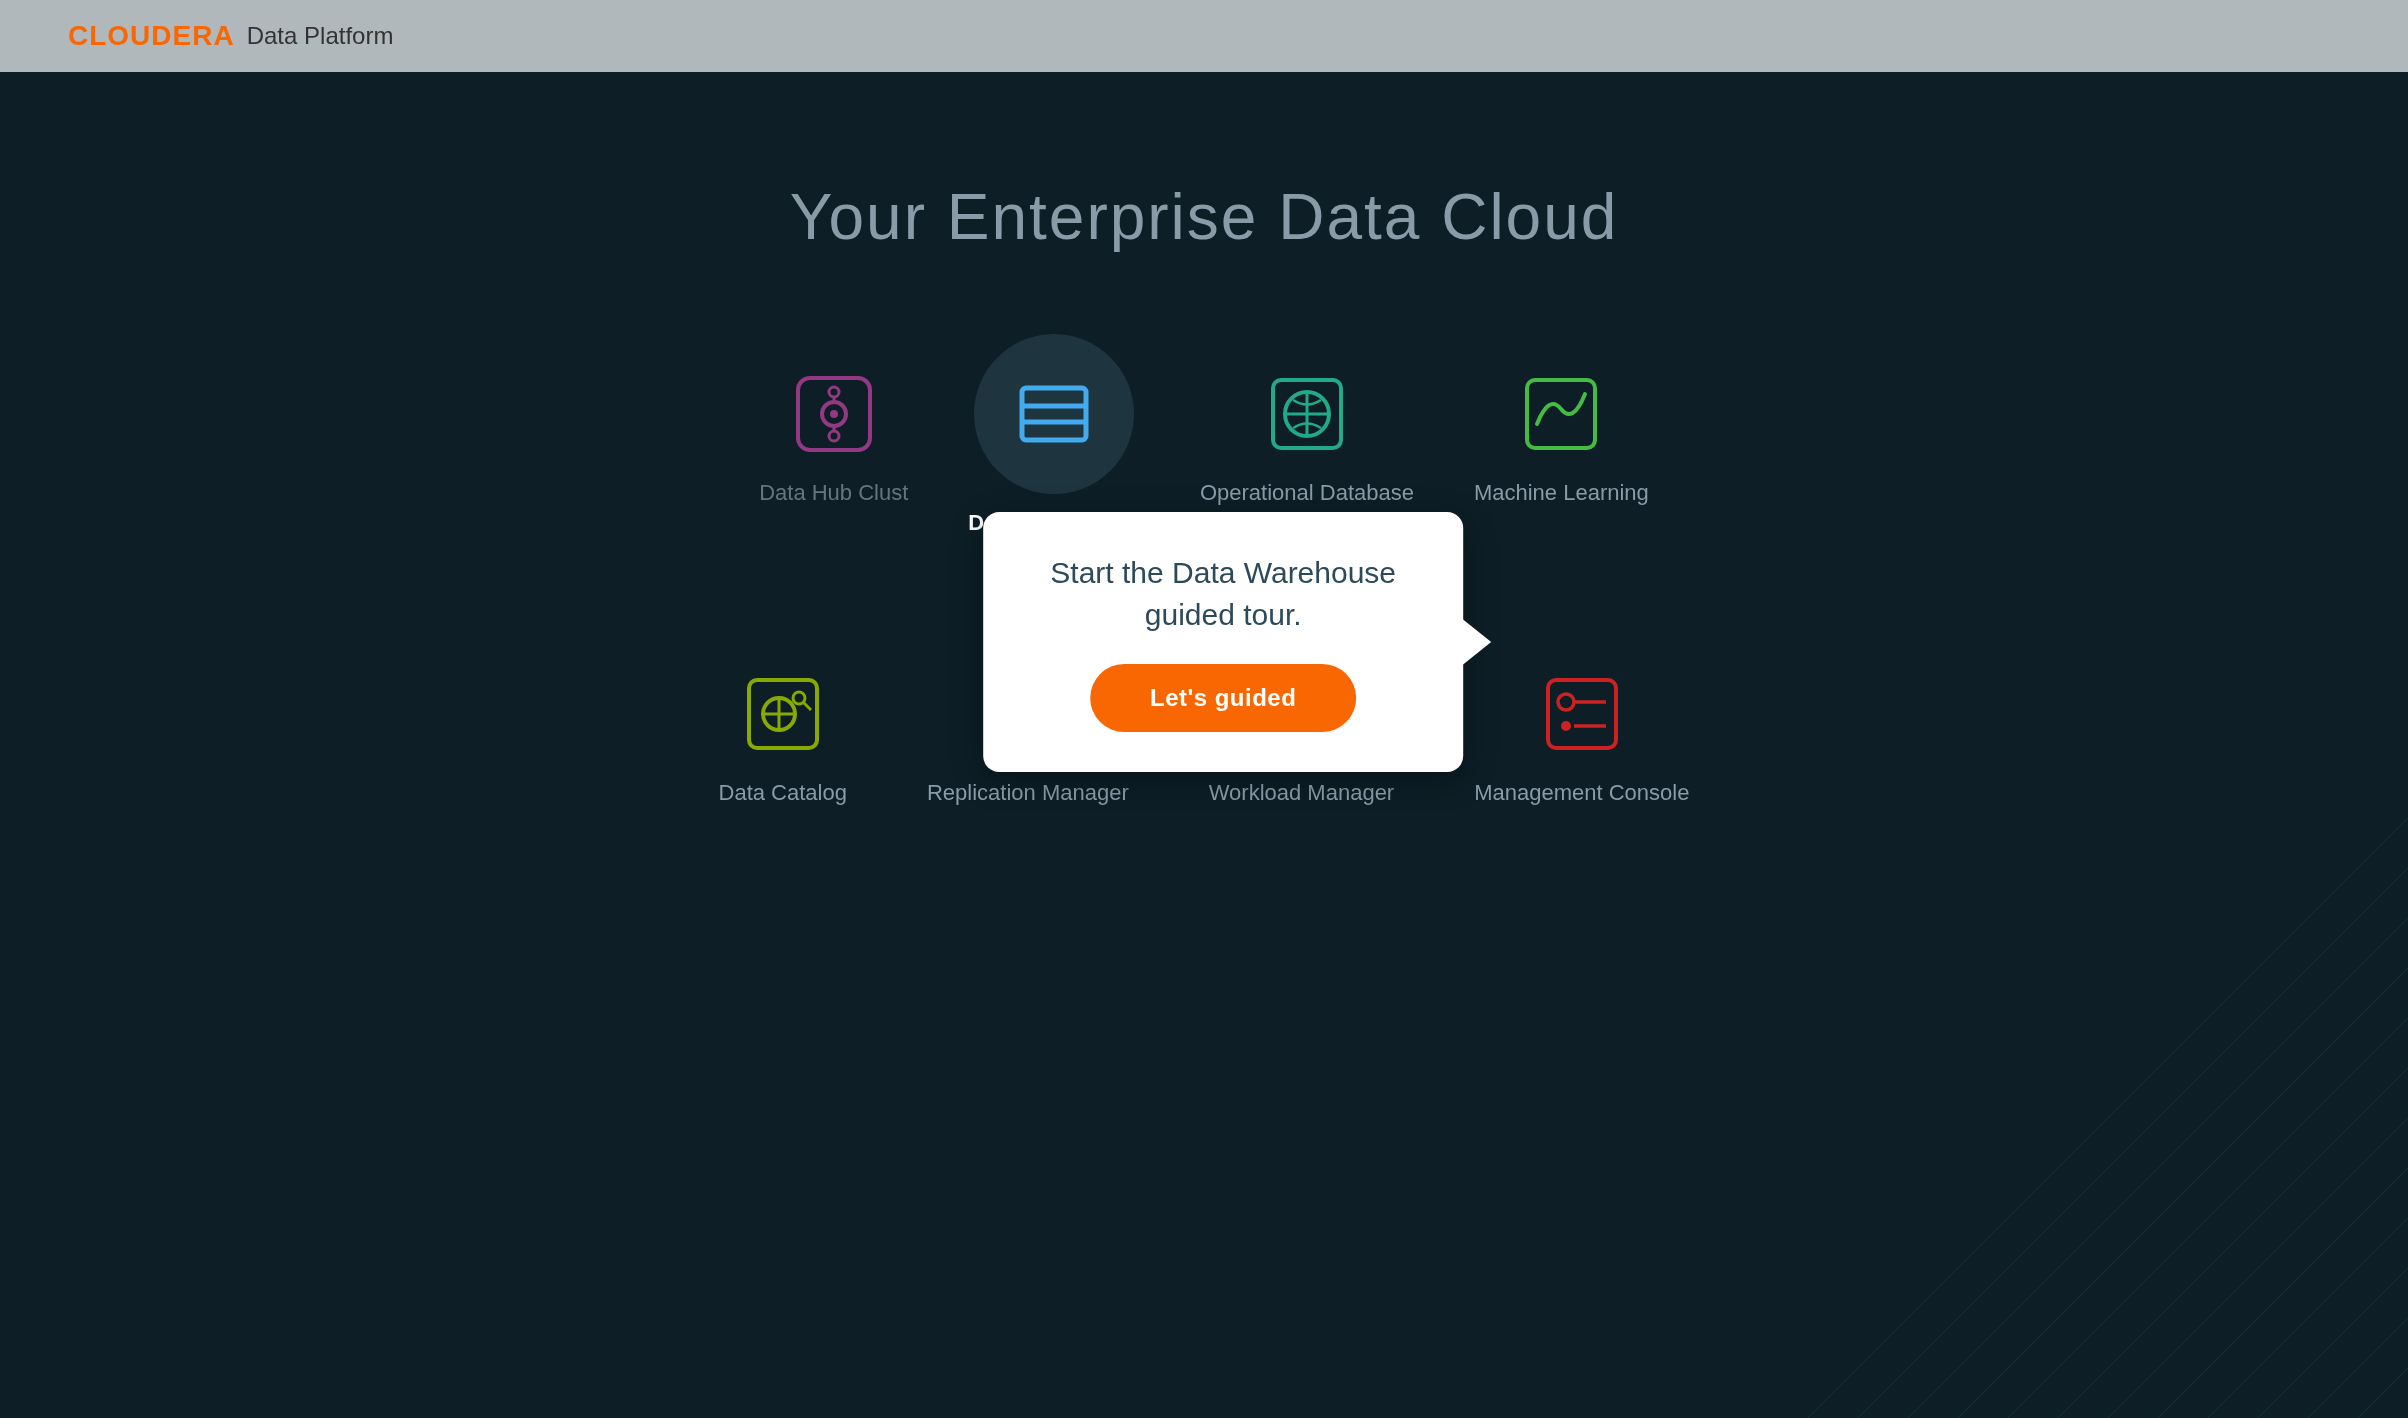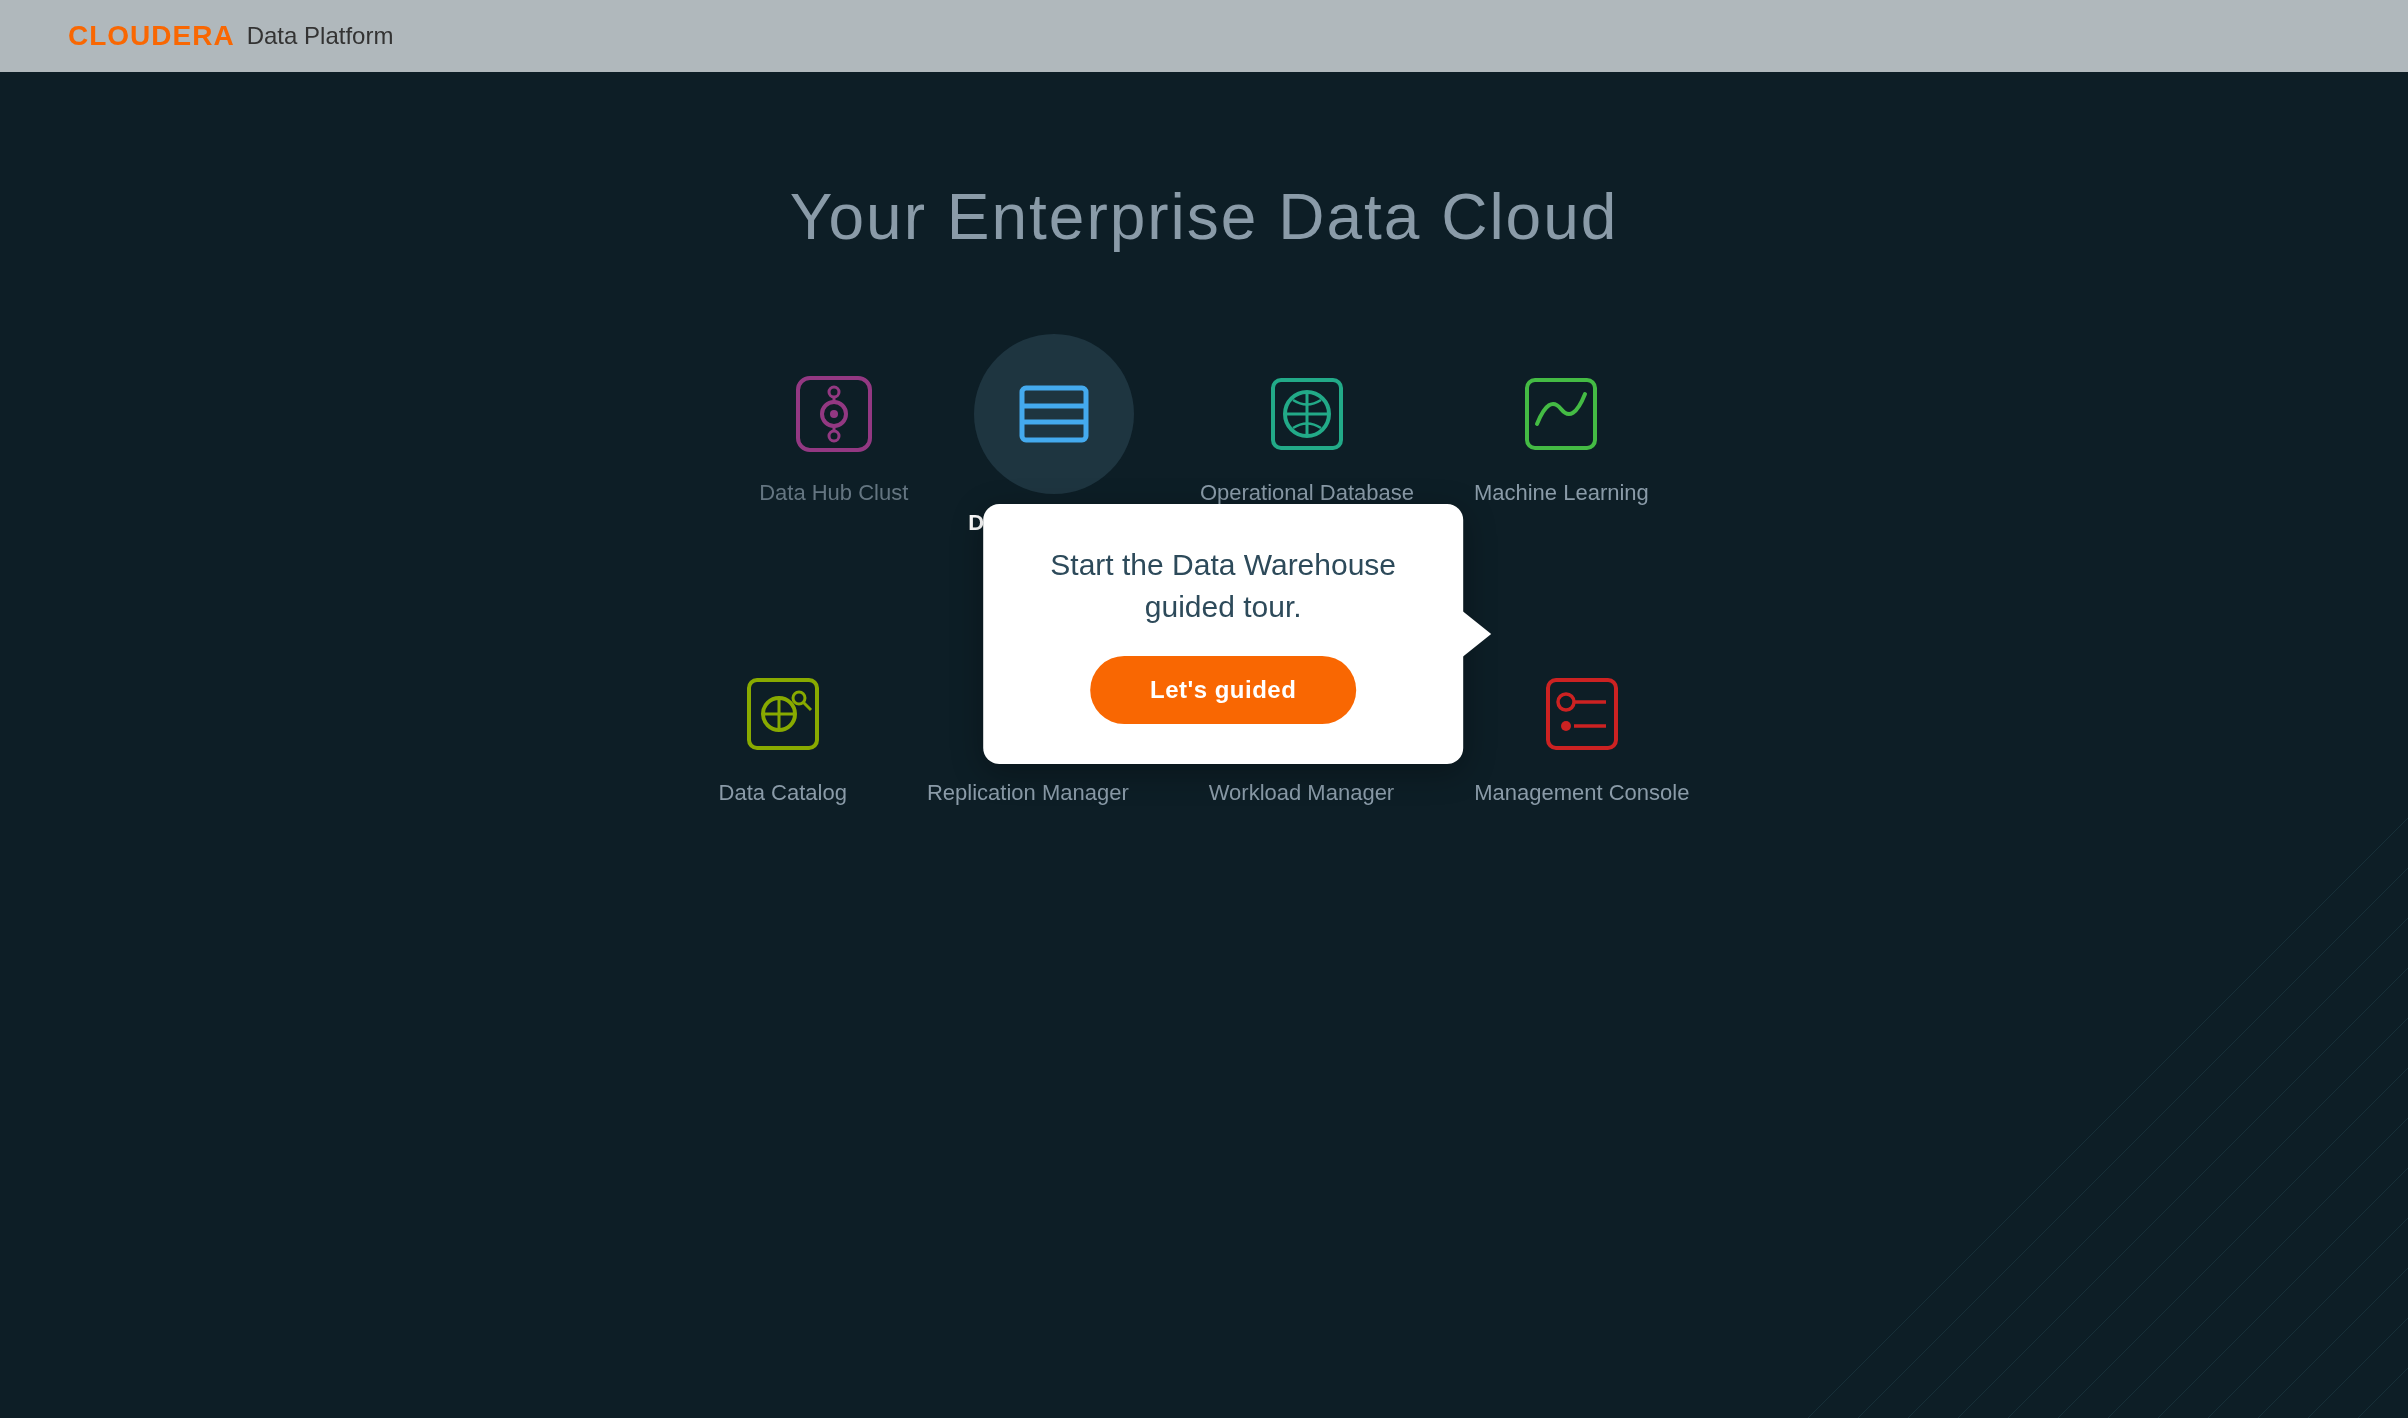--- a/index.html
+++ b/index.html
@@ -133,21 +133,21 @@
 
     .control-items-row {
       display: flex;
       align-items: center;
       gap: 80px;
     }
 
     
     .tooltip-popup {
       position: absolute;
-      top: 170px;
+      top: 178px;
       left: 50%;
       transform: translateX(-46%);
       background: white;
       border-radius: 16px;
       padding: 40px 50px;
       width: 480px;
       display: flex;
       flex-direction: column;
       align-items: center;
       gap: 28px;

